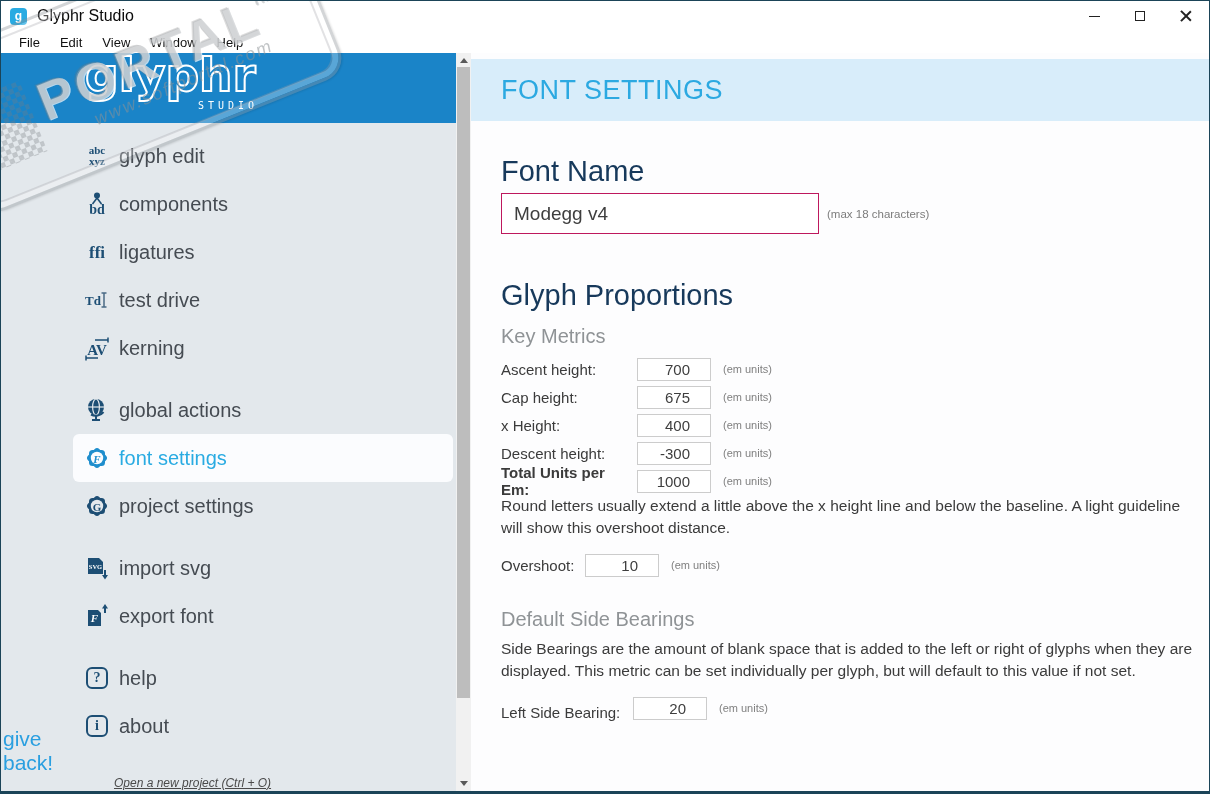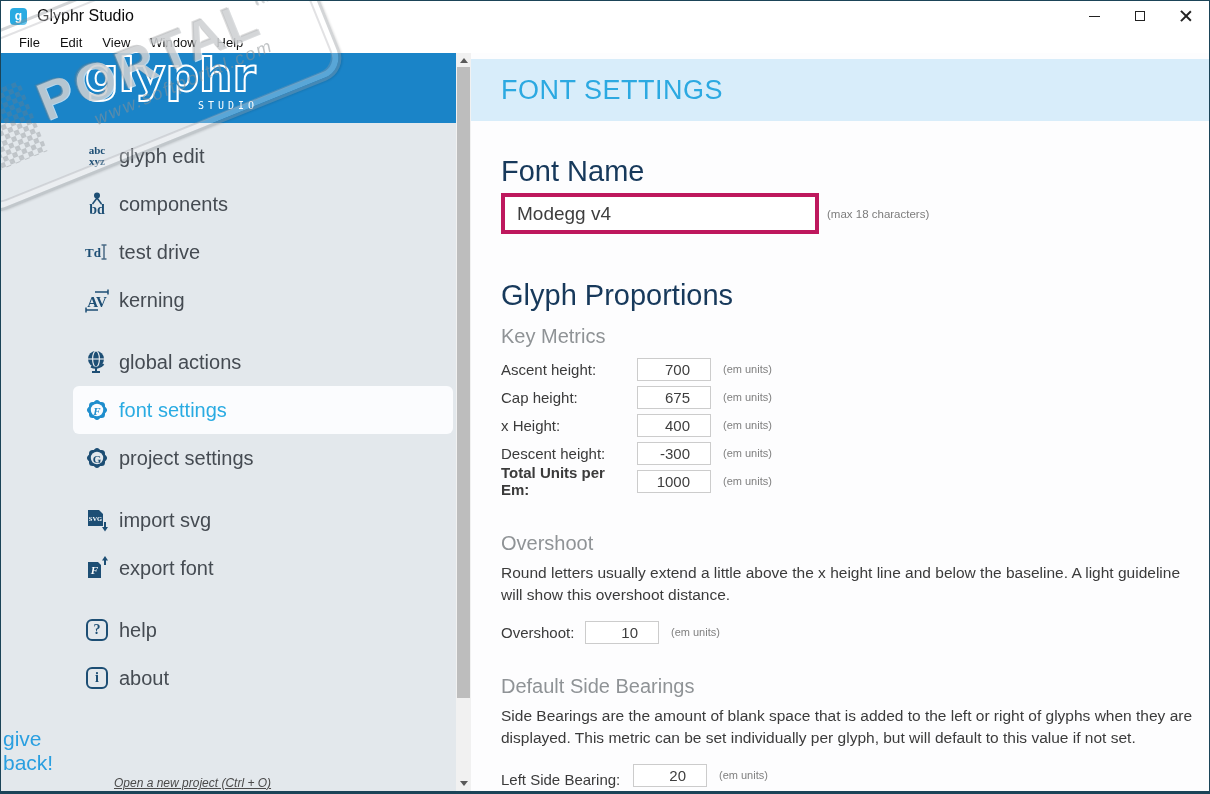--- a/index.html
+++ b/index.html
@@ -50,21 +50,21 @@
 
   
   .main { flex:1; background:#fdfdfe; overflow:hidden; }
   .page-band { margin-top:6px; height:62px; background:#d8edfa; display:flex; align-items:center; padding-left:30px; }
   .page-title { font-size:27px; font-weight:normal; letter-spacing:0.5px; color:#2ca9e1; }
   .section { padding-left:30px; }
   h2 { font-size:29px; font-weight:normal; color:#17395b; line-height:34px; }
   .h-fontname { margin-top:33px; }
   .h-proportions { margin-top:44px; }
   .name-row { display:flex; align-items:center; margin-top:5px; }
-  .name-input { width:318px; height:41px; border:4px solid #be185d; background:#fff; font-size:19px; color:#3e3e3e; padding:0 12px; font-family:"Liberation Sans", sans-serif; }
+  .name-input { width:318px; height:41px; border:1px solid #be185d; background:#fff; font-size:19px; color:#3e3e3e; padding:0 12px; font-family:"Liberation Sans", sans-serif; }
   .hint { font-size:11.5px; color:#7c7c7c; margin-left:8px; }
   .sub-heading { font-size:20px; font-weight:normal; color:#8f9396; margin:13px 0 7px; }
   .sub-overshoot { margin-top:37px; }
   .sub-bearings { margin-top:29px; }
   .desc { width:692px; font-size:15.5px; color:#3b3b3b; line-height:22px; margin-bottom:12px; }
   .metric-row { display:flex; align-items:center; height:28px; }
   .metric-label { width:136px; font-size:15px; color:#3b3b3b; flex:none; }
   .metric-label.bold { font-weight:bold; }
   .lab-overshoot { width:84px; }
   .lab-bearing { width:132px;margin-top:8px; }
@@ -143,20 +143,28 @@
             <svg width="26" height="26" viewBox="0 0 26 26">
               <circle cx="13" cy="4.5" r="3" fill="#1d4e74"></circle>
               <line x1="13" y1="7" x2="8.5" y2="13" stroke="#1d4e74" stroke-width="1.5"></line>
               <line x1="13" y1="7" x2="17.5" y2="13" stroke="#1d4e74" stroke-width="1.5"></line>
               <text x="13" y="23" text-anchor="middle" font-weight="bold" font-size="14" fill="#1d4e74">bd</text>
             </svg>
           </span>
           <span>components</span>
         </div>
 
+        <div class="nav-item">
+          <span class="icn">
+            <svg width="26" height="26" viewBox="0 0 26 26">
+              <text x="13" y="19" text-anchor="middle" font-weight="bold" font-size="17" fill="#1d4e74">ffi</text>
+            </svg>
+          </span>
+          <span>ligatures</span>
+        </div>
 
         <div class="nav-item">
           <span class="icn">
             <svg width="26" height="26" viewBox="0 0 26 26">
               <text x="9" y="18" text-anchor="middle" font-weight="bold" font-size="13" fill="#1d4e74">Td</text>
               <line x1="20" y1="6" x2="20" y2="20" stroke="#4a6a85" stroke-width="1.5"></line>
               <path d="M17.5 6 h5 M17.5 20 h5" stroke="#4a6a85" stroke-width="1.5" fill="none"></path>
             </svg>
           </span>
           <span>test drive</span>
@@ -309,21 +317,20 @@
           <span class="metric-label">Descent height:</span>
           <input class="metric-input" value="-300" style="">
           <span class="unit">(em units)</span>
         </div>
         <div class="metric-row">
           <span class="metric-label bold">Total Units per Em:</span>
           <input class="metric-input" value="1000" style="">
           <span class="unit">(em units)</span>
         </div>
 
-        <h3 class="sub-heading sub-overshoot">Overshoot</h3>
         <p class="desc">Round letters usually extend a little above the x height line and below the baseline. A light guideline will show this overshoot distance.</p>
         <div class="metric-row">
           <span class="metric-label lab-overshoot">Overshoot:</span>
           <input class="metric-input" value="10" style="">
           <span class="unit">(em units)</span>
         </div>
 
         <h3 class="sub-heading sub-bearings">Default Side Bearings</h3>
         <p class="desc">Side Bearings are the amount of blank space that is added to the left or right of glyphs when they are displayed. This metric can be set individually per glyph, but will default to this value if not set.</p>
         <div class="metric-row">

